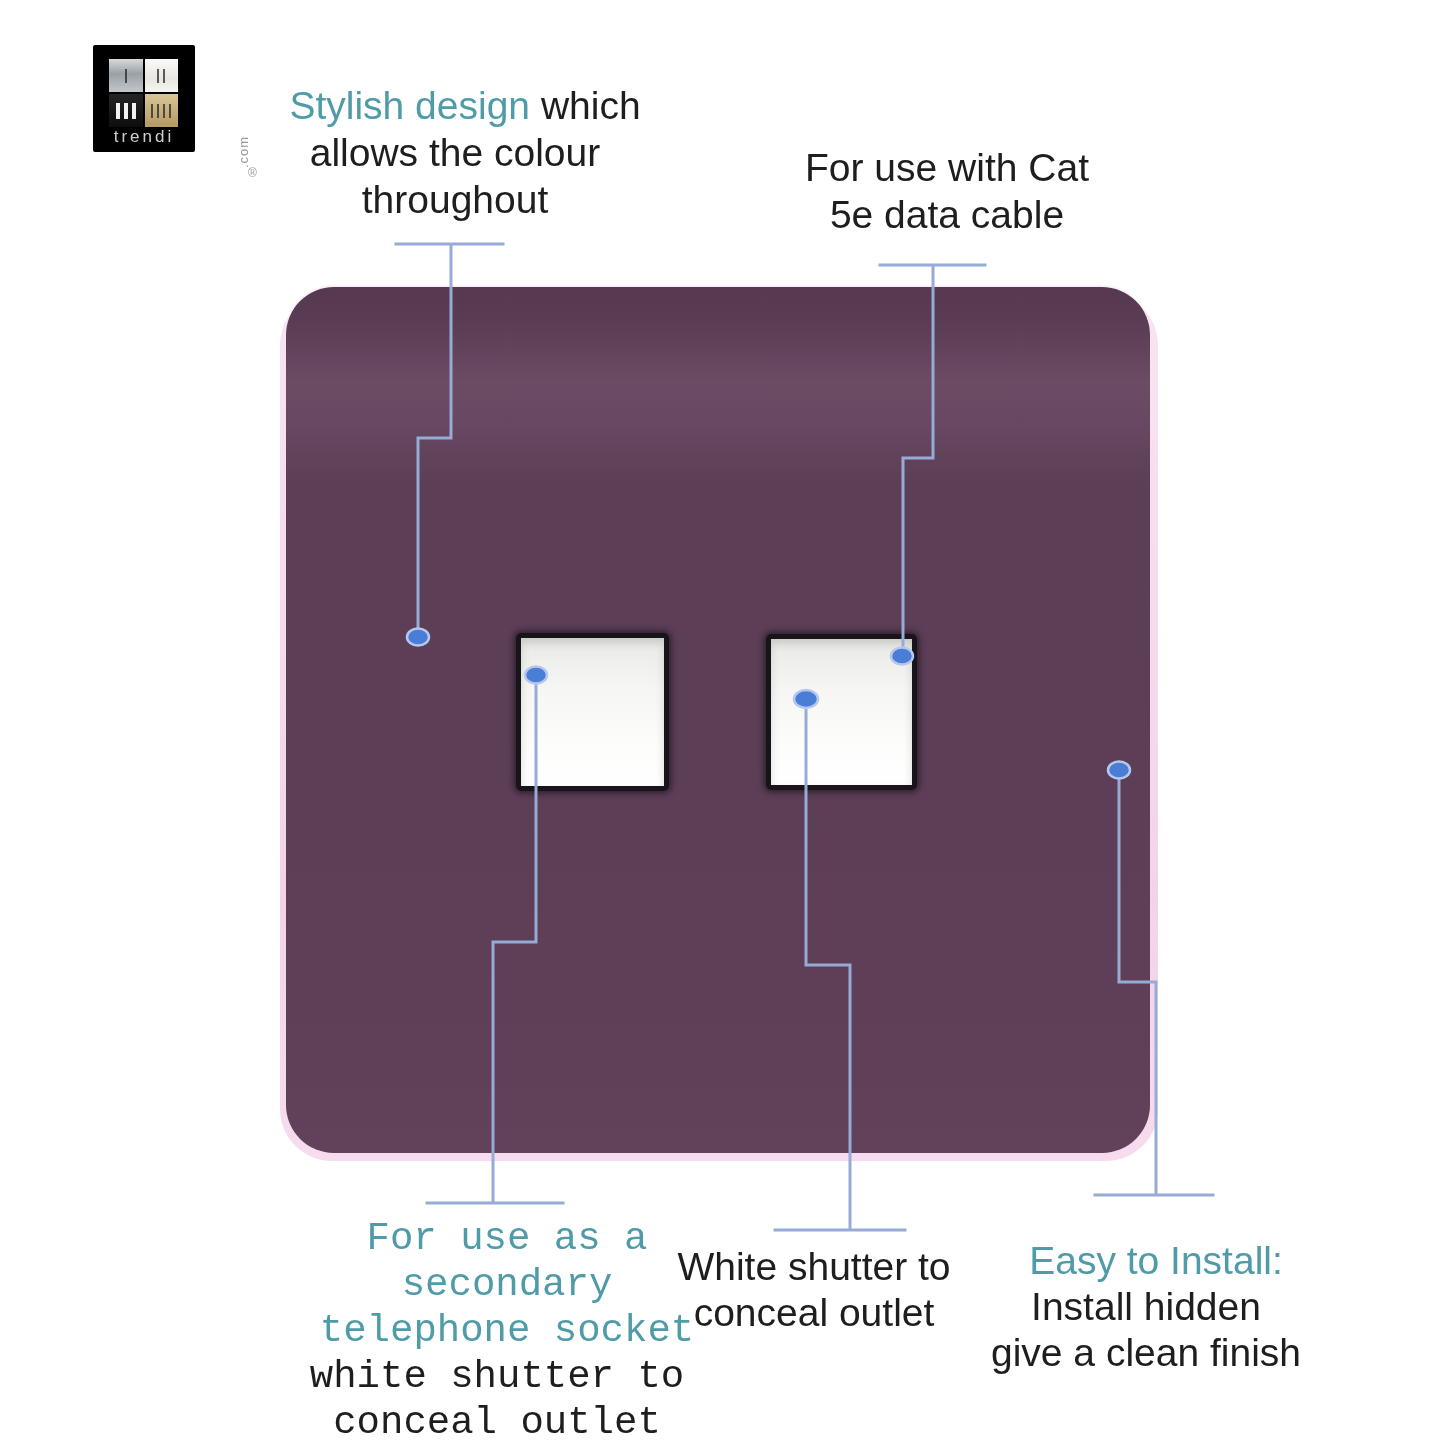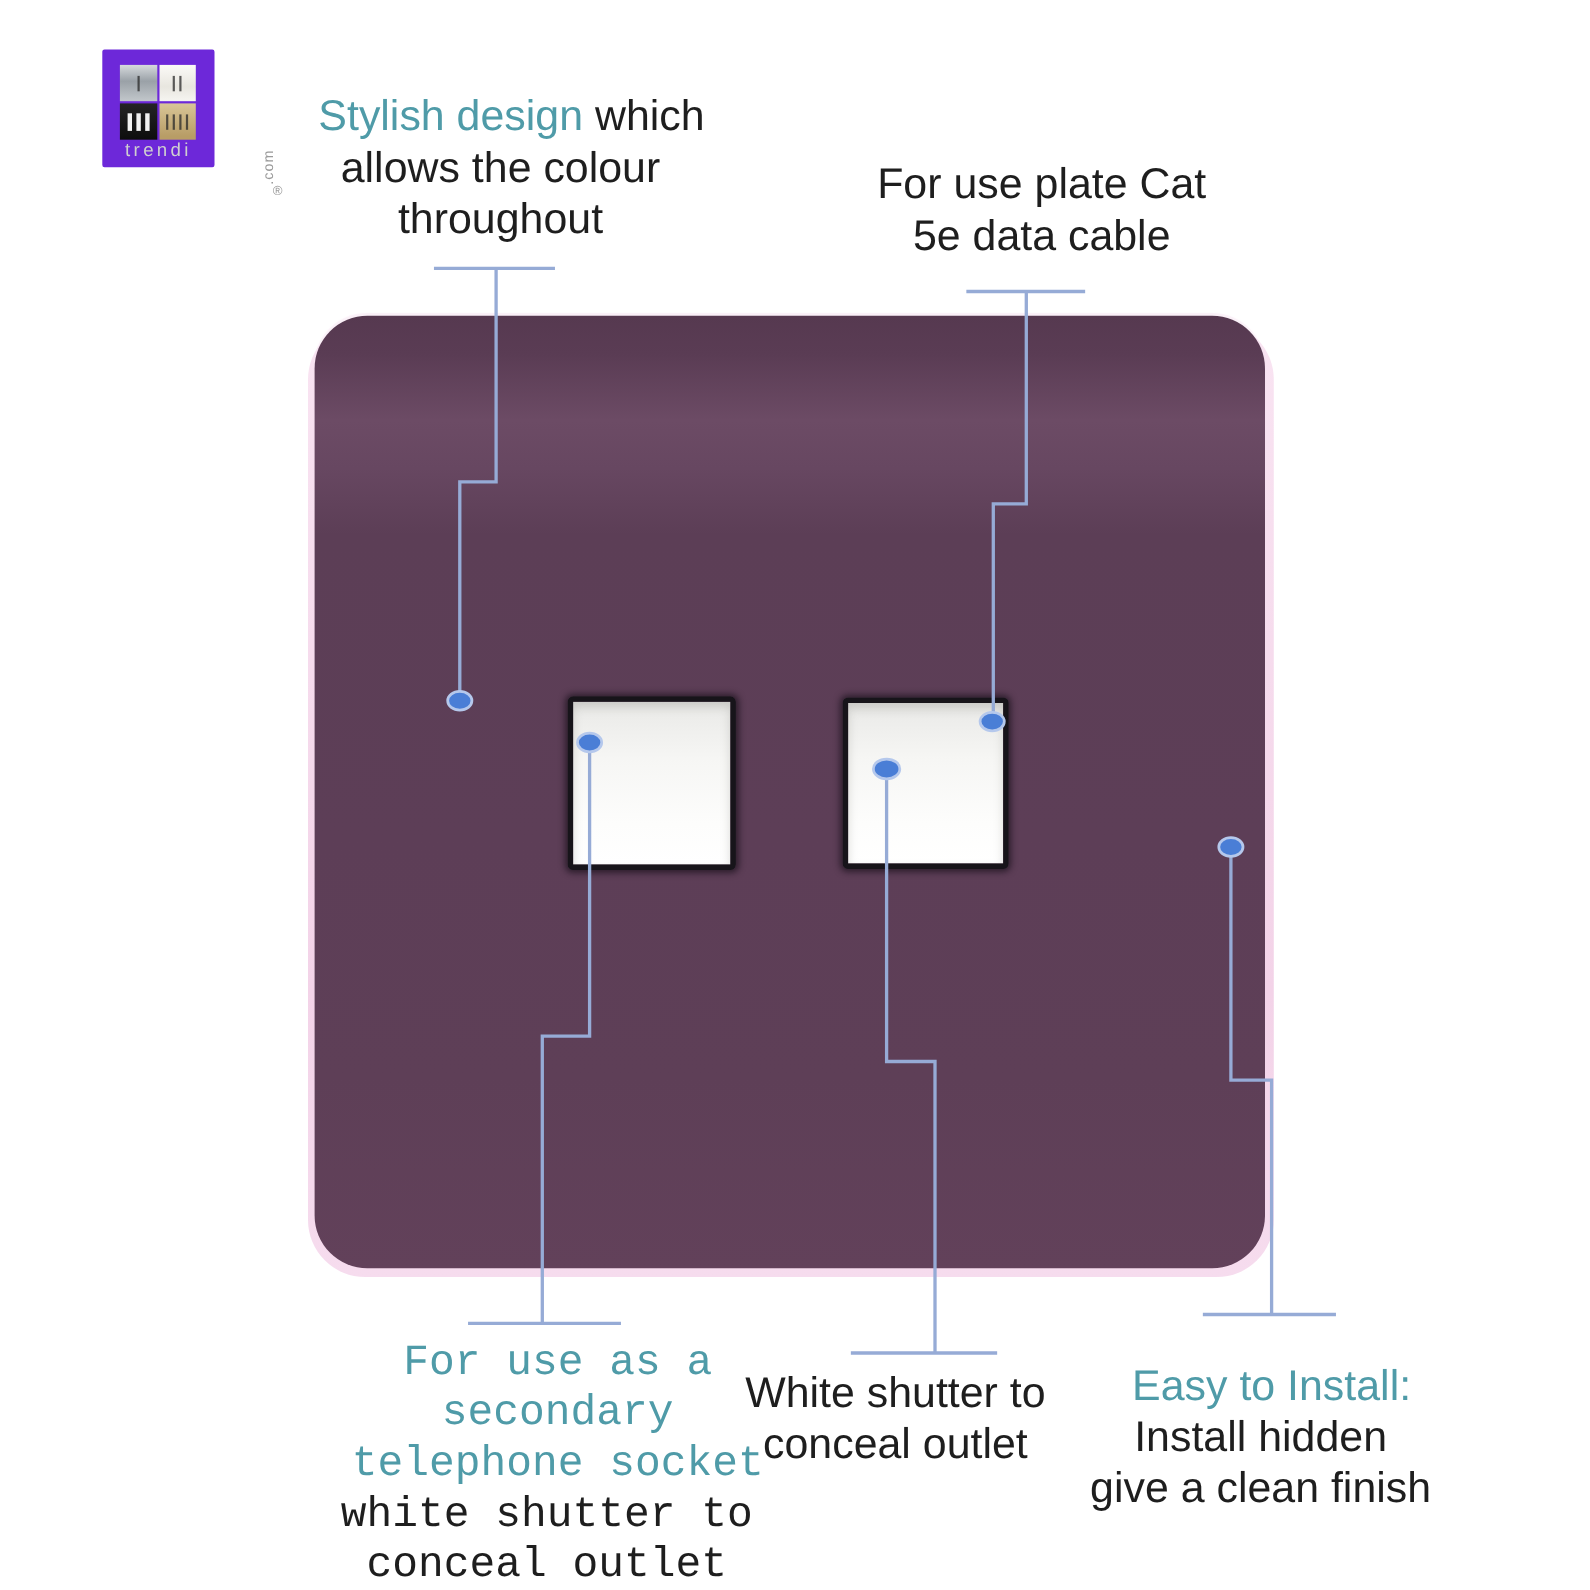--- a/index.html
+++ b/index.html
@@ -2,21 +2,21 @@
 <html><head>
 <meta charset="utf-8">
 <style>
   html,body{margin:0;padding:0;background:#ffffff;}
   .canvas{
     position:relative;width:1445px;height:1445px;overflow:hidden;
     background:#ffffff;font-family:"Liberation Sans", sans-serif;
   }
   
   .logo-box{position:absolute;left:93px;top:45px;width:102px;height:107px;
-    background:#6d28d9;border-radius:2px;}
+    background:#000000;border-radius:2px;}
   .logo-grid{position:absolute;left:16px;top:14px;width:69px;height:68px;
     display:grid;grid-template-columns:1fr 1fr;grid-template-rows:1fr 1fr;gap:2px;}
   .tile{position:relative;display:flex;align-items:center;justify-content:center;gap:4px;}
   .tile-silver{background:linear-gradient(180deg,#d6dadd 0%,#9aa1a7 45%,#c2c7cb 100%);}
   .tile-white{background:linear-gradient(180deg,#fbfaf7 0%,#e8e6df 60%,#f6f5f1 100%);}
   .tile-black{background:linear-gradient(180deg,#242424 0%,#0d0d0d 100%);}
   .tile-gold{background:linear-gradient(180deg,#d9c697 0%,#b89d66 90%);}
   .slit{width:2px;height:14px;background:rgba(40,40,40,.75);}
   .bar{width:4px;height:16px;background:#f2f2f2;}
   .logo-trendi{position:absolute;left:0;right:0;bottom:5px;text-align:center;
@@ -106,21 +106,21 @@
     </g>
   </svg>
 
   <div class="note note-stylish">
     <div><span class="teal">Stylish design</span><span> which</span></div>
     <div>allows the colour</div>
     <div>throughout</div>
   </div>
 
   <div class="note note-cat5e">
-    <div>For use plate Cat</div>
+    <div>For use with Cat</div>
     <div>5e data cable</div>
   </div>
 
   <div class="note note-secondary">
     <div class="teal">For use as a</div>
     <div class="teal">secondary</div>
     <div class="teal">telephone socket</div>
     <div>white shutter to</div>
     <div>conceal outlet</div>
   </div>

